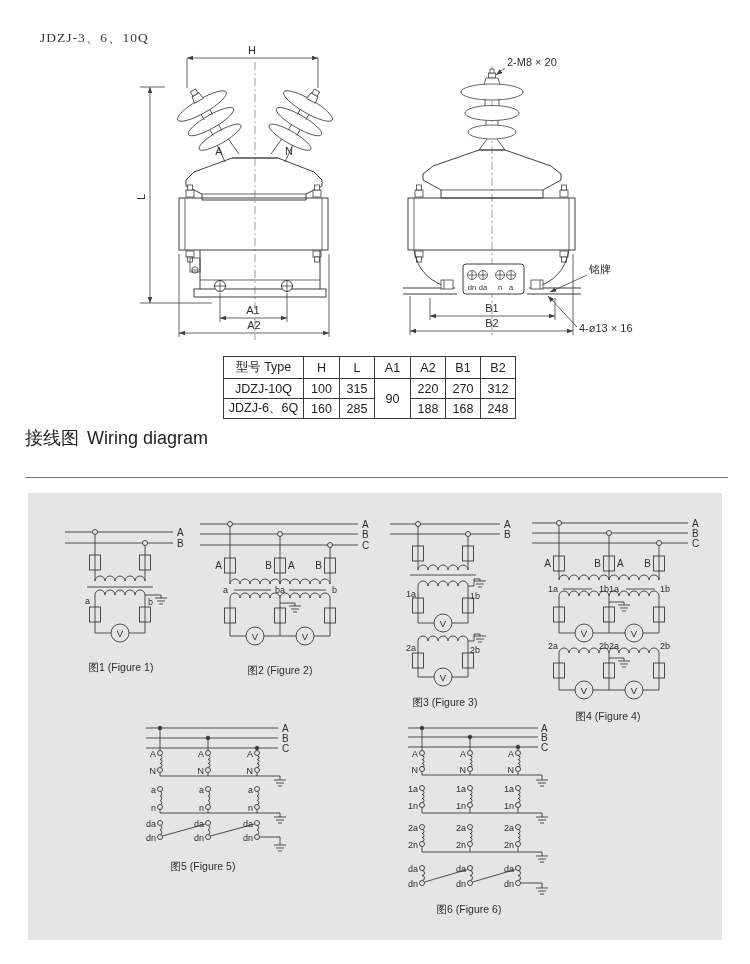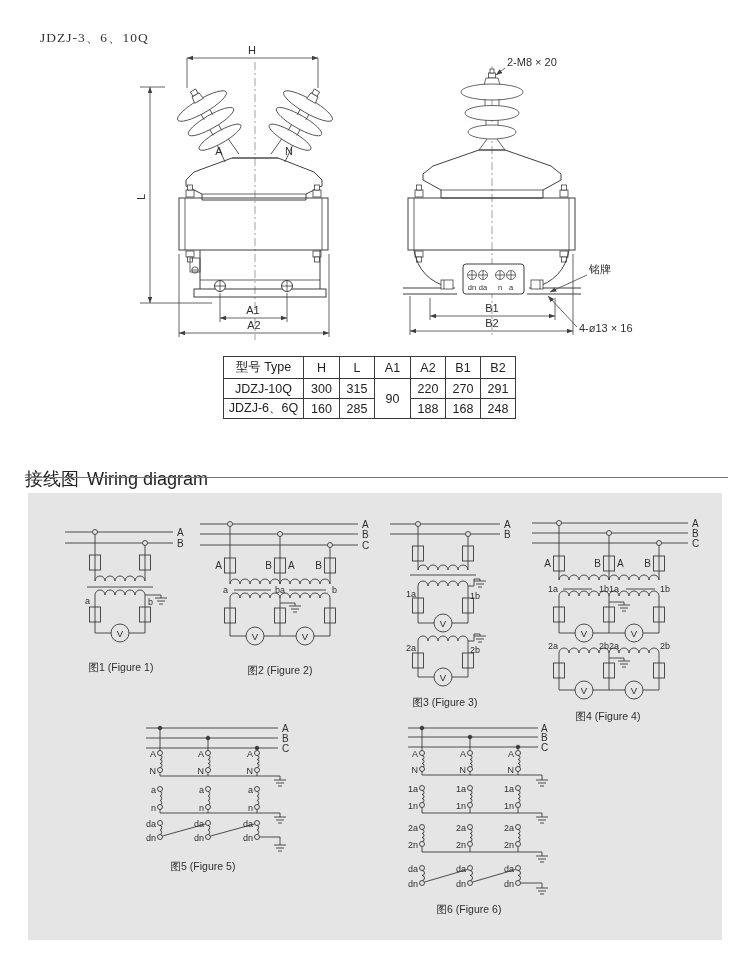--- a/index.html
+++ b/index.html
@@ -1,20 +1,20 @@
 <!DOCTYPE html>
 <html><head>
 <meta charset="utf-8">
 <style>
   html,body{margin:0;padding:0;}
   body{width:750px;height:964px;background:#ffffff;position:relative;
        font-family:"Liberation Sans","DejaVu Sans",sans-serif;color:#2e2e2e;}
   .abs{position:absolute;}
   .model-title{left:40px;top:29px;font-size:13.5px;letter-spacing:1px;color:#333;font-family:Liberation Serif, serif;}
-  .section-head{left:25px;top:467px;font-size:18px;color:#222;}
+  .section-head{left:25px;top:426px;font-size:18px;color:#222;}
   .section-head .en{margin-left:8px;}
   .rule{left:25px;top:477px;width:703px;border-top:1.5px solid #777;height:0;}
   .panel{left:28px;top:493px;width:694px;height:447px;background:#e5e5e5;}
   table.spec{position:absolute;left:223px;top:356px;border-collapse:collapse;
              font-size:12.5px;color:#222;border-radius:14px;}
   table.spec th,table.spec td{border:1.4px solid #3a3a3a;text-align:center;
              padding:0;font-weight:normal;}
   table.spec th{height:21px;}
   table.spec td{height:19px;}
   svg{position:absolute;overflow:visible;}
@@ -244,26 +244,26 @@
     <th>型号 Type</th>
     <th>H</th>
     <th>L</th>
     <th>A1</th>
     <th>A2</th>
     <th>B1</th>
     <th>B2</th>
   </tr>
   <tr>
     <td>JDZJ-10Q</td>
-    <td>300</td>
+    <td>100</td>
     <td>315</td>
     <td rowspan="2">90</td>
     <td>220</td>
     <td>270</td>
-    <td>291</td>
+    <td>312</td>
   </tr>
   <tr>
     <td>JDZJ-6、6Q</td>
     <td>160</td>
     <td>285</td>
     <td>188</td>
     <td>168</td>
     <td>248</td>
   </tr>
 </tbody>

